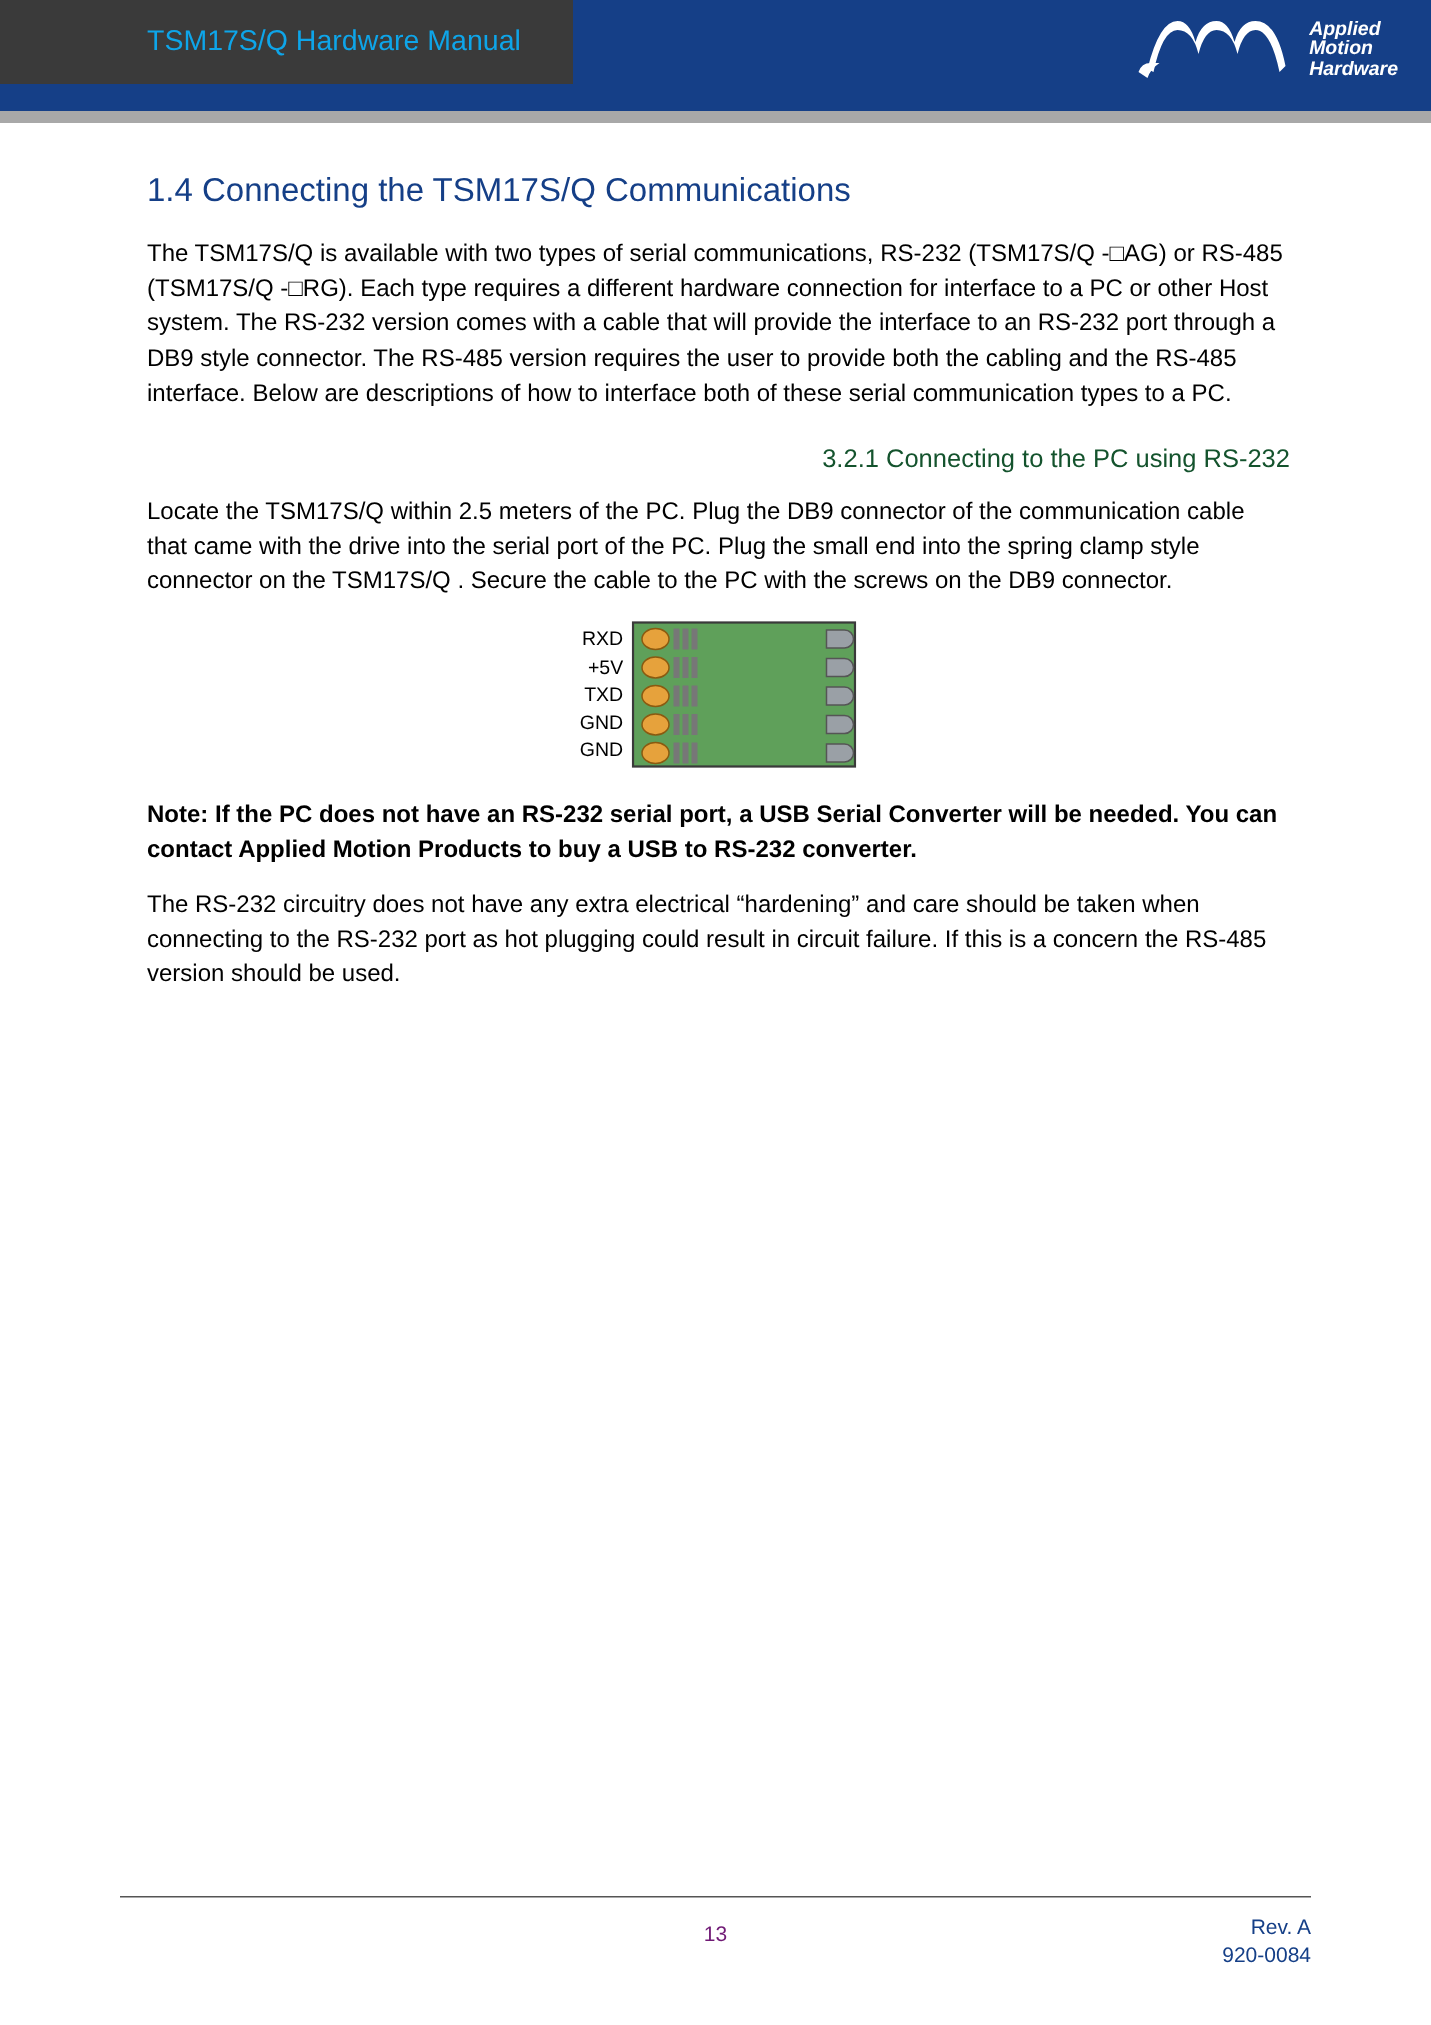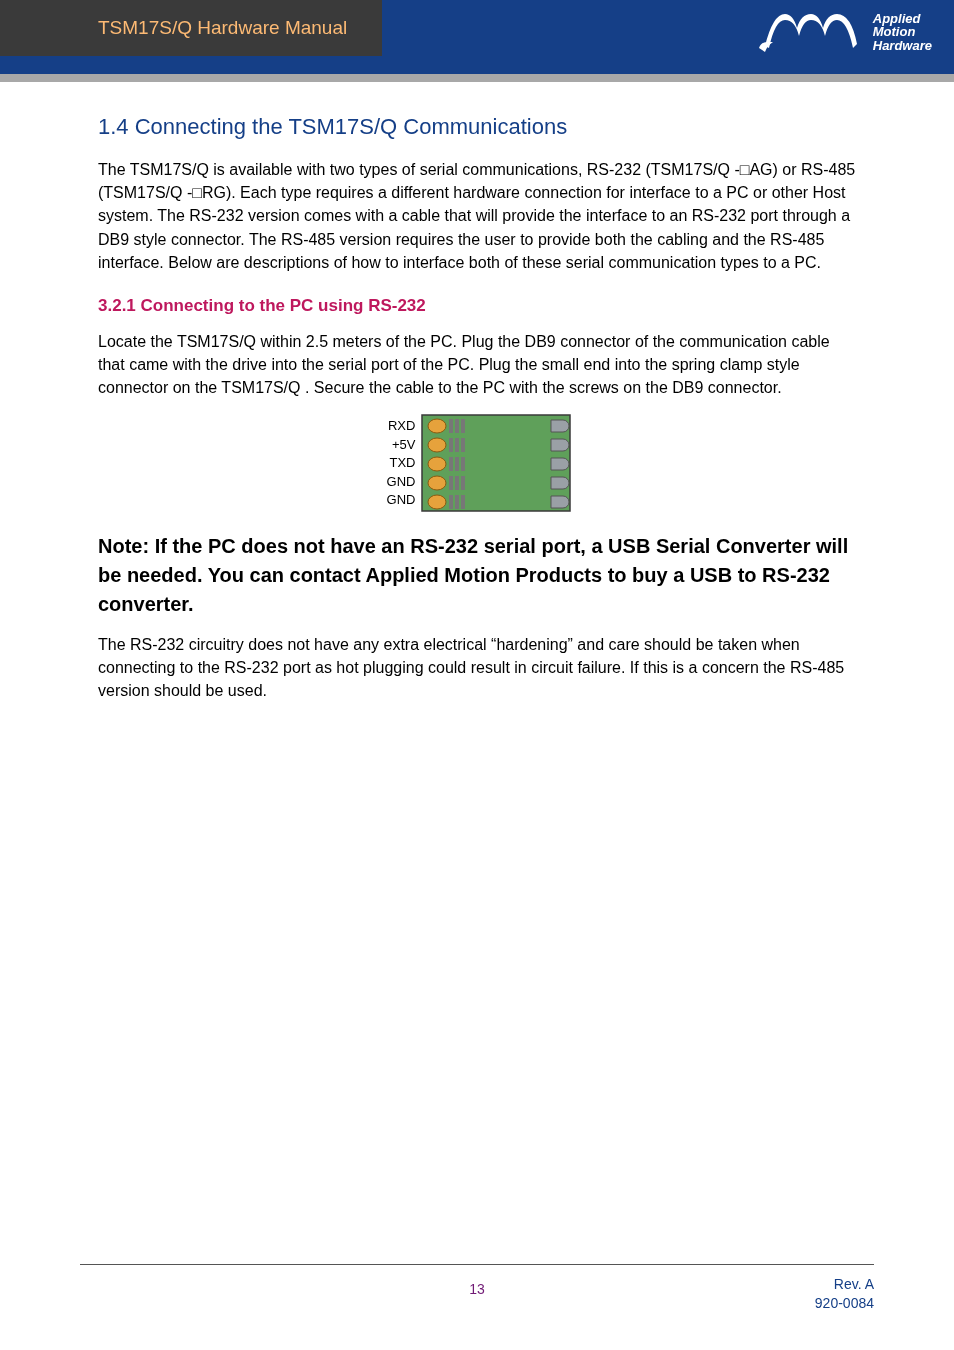--- a/index.html
+++ b/index.html
@@ -2,36 +2,36 @@
 <html><head>
 <meta charset="utf-8">
 <style>
   * { box-sizing: border-box; margin: 0; padding: 0; }
   html, body { width: 954px; height: 1350px; font-family: Arial, Helvetica, sans-serif; background: #fff; color: #000; }
   .page { width: 954px; height: 1350px; position: relative; }
 
   
   .header { position: relative; height: 74px; }
   .header-left { position: absolute; left: 0; top: 0; width: 382px; height: 56px; background: #3a3a3a; display: flex; align-items: center; padding-left: 98px; }
-  .header-title { color: #fdba74; font-size: 19px; font-weight: 400; }
+  .header-title { color: #0ea5e9; font-size: 19px; font-weight: 400; }
   .header-right { position: absolute; right: 0; top: 0; width: 572px; height: 74px; background: #153f87; padding-left: 35px; }
   .header-right::after { content: ""; position: absolute; left: 0; bottom: 0; width: 954px; height: 18px; background: #153f87; transform: translateX(-382px); z-index: -1; }
   .header-blue-strip { position: absolute; left: 0; top: 56px; width: 954px; height: 18px; background: #153f87; }
   .gray-strip { position: absolute; left: 0; top: 74px; width: 954px; height: 8px; background: #a8a8a8; }
 
   .logo { position: absolute; right: 22px; top: 6px; display: flex; align-items: center; gap: 6px; }
   .logo-text { color: #fff; font-weight: 700; font-style: italic; font-size: 13px; line-height: 1.05; text-align: left; }
   .logo-mark { width: 110px; height: 52px; }
 
   
   .content { position: absolute; left: 98px; top: 114px; width: 762px; }
   .h2 { color: #153f87; font-size: 22px; font-weight: 400; margin-bottom: 18px; }
-  .h3 { color: #be185d; font-size: 17px; font-weight: 700; margin: 22px 0 14px 0; }
+  .h3 { color: #14532d; font-size: 17px; font-weight: 400; margin: 22px 0 14px 0; text-align: right; }
   .para { font-size: 16px; line-height: 1.45; margin-bottom: 14px; }
-  .note { font-size: 20px; line-height: 1.45; font-weight: 700; margin: 18px 0 14px 0; }
+  .note { font-size: 16px; line-height: 1.45; font-weight: 700; margin: 18px 0 14px 0; }
 
   
   .conn-fig { display: flex; align-items: center; justify-content: center; margin: 10px 0 4px 0; }
   .conn-labels { text-align: right; font-size: 13px; line-height: 18.5px; margin-right: 6px; }
   .conn-svg { width: 150px; height: 100px; }
 
   
   .footer { position: absolute; left: 80px; right: 80px; bottom: 36px; border-top: 1px solid #555; padding-top: 10px; display: flex; justify-content: space-between; align-items: flex-start; }
   .footer-page { color: #701a75; font-size: 14px; position: absolute; left: 50%; transform: translateX(-50%); top: 16px; }
   .footer-rev { color: #153f87; font-size: 14px; text-align: right; line-height: 1.4; }

